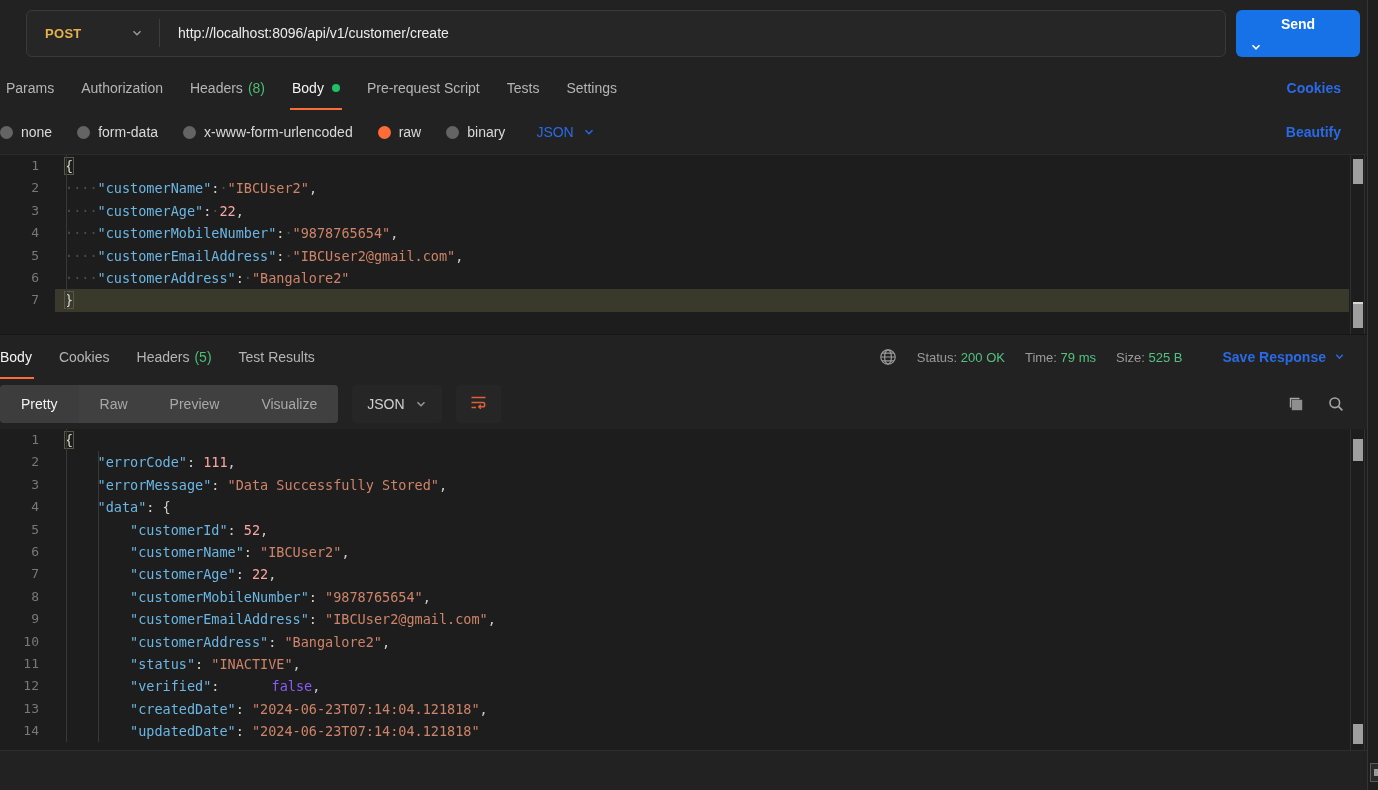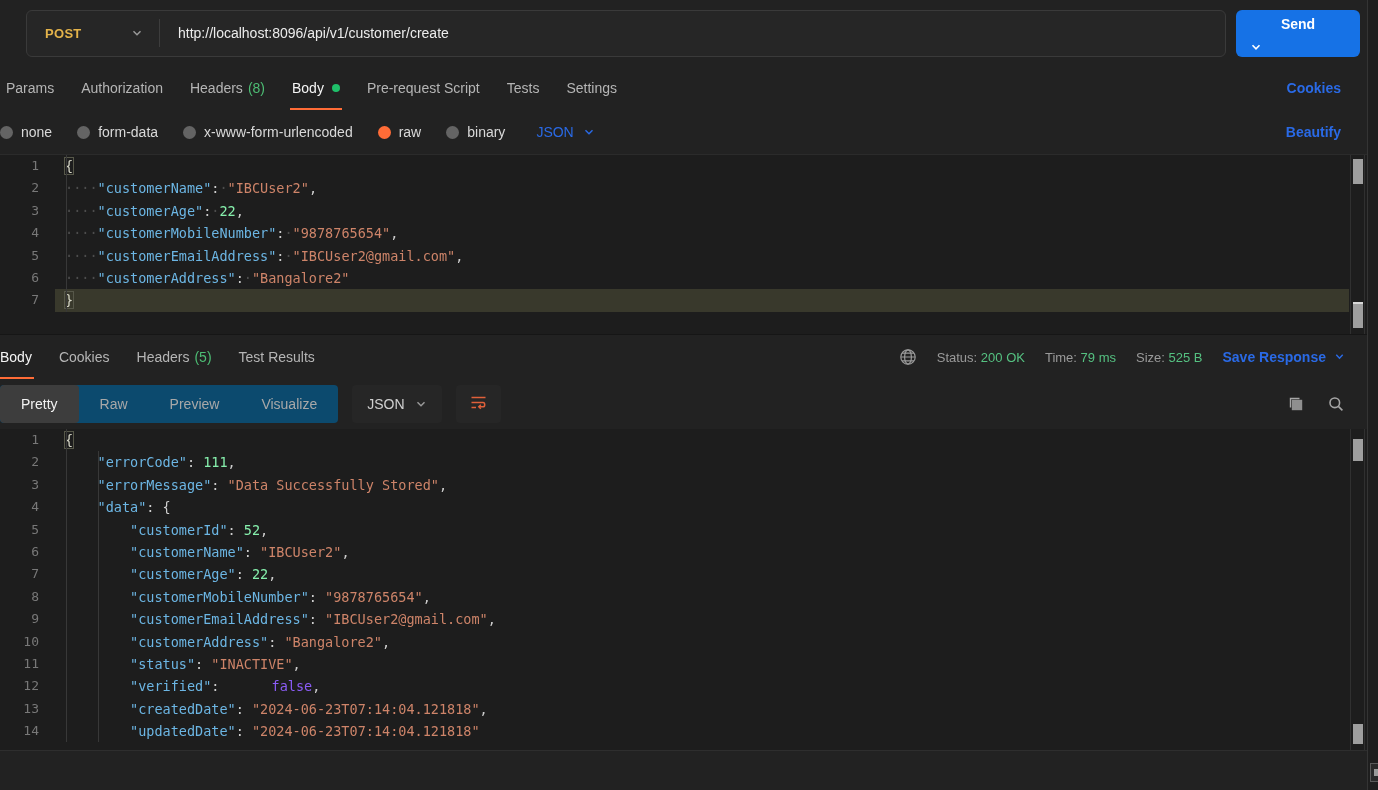--- a/index.html
+++ b/index.html
@@ -48,39 +48,39 @@
   .req-editor { height:180px; padding-top:9px; border-bottom:1px solid #161616; }
   .resp-editor { height:322px; padding-top:17px; border-bottom:1px solid #2e2e2e; }
   .gutter { position:absolute; left:0; top:inherit; width:55px; }
   .ln { height:22.4px; line-height:22.4px; text-align:right; padding-right:16px; color:#787878; font-size:13px; }
   .code { margin-left:55px; position:relative; }
   .cl { height:22.4px; line-height:22.4px; white-space:pre; padding-left:10px; color:#d4d4d4; }
   .cl.hl { background:#39392c; }
   .guide { position:absolute; top:0; bottom:0; width:1px; background:#383838; }
   .t-key { color:#6cb6e4; }
   .t-str { color:#ce8469; }
-  .t-num { color:#86efac;margin-top:38px; }
+  .t-num { color:#fca5a5;margin-top:38px; }
   .t-bool { color:#8b5cf6;margin-left:44px; }
   .t-punc { color:#cfcfcf; }
   .t-brace { color:#d8d8c8; outline:1px solid #57584a; }
   .t-ws { color:#4d4d4d; letter-spacing:0; }
   .sb-track { position:absolute; right:2px; top:0; bottom:0; width:15px; border-left:1px solid #303030; border-right:1px solid #303030; }
   .sb-thumb { position:absolute; left:2px; width:10px; background:#9e9e9e; }
 
   
   .resp-header { height:44px; display:flex; align-items:stretch; gap:27px; padding:0 22px 0 0; font-size:14px; }
   .resp-meta { margin-left:auto; display:flex; align-items:center; gap:20px; font-size:13px; }
   .meta-pair { color:#9a9a9a; white-space:nowrap; }
   .meta-pair .val { color:#55c181; }
-  .save-resp { display:flex; align-items:center; gap:8px; color:#2a6ae6; font-weight:bold; font-size:14px; cursor:pointer; }
+  .save-resp { display:flex; align-items:center; gap:8px; color:#2a6ae6; font-weight:bold; font-size:14px; cursor:pointer;margin-left:20px; }
   .globe { color:#9a9a9a; display:inline-flex; }
 
   
   .resp-toolbar { height:50px; display:flex; align-items:center; padding-right:22px; }
-  .seg { display:flex; background:#0c4a6e; border-radius:4px; overflow:hidden; height:38px; }
+  .seg { display:flex; background:#404040; border-radius:4px; overflow:hidden; height:38px; }
   .seg-item { display:flex; align-items:center; padding:0 21px; color:#a8a8a8; font-size:14px; cursor:pointer; }
   .seg-item.active { background:#3d3d3d; color:#f2f2f2; border-radius:4px; }
   .tool-btn { margin-left:14px; height:38px; background:#262626; border-radius:4px; display:flex; align-items:center; gap:10px; padding:0 15px; color:#d0d0d0; font-size:14px; cursor:pointer; }
   .wrap-btn { margin-left:14px; width:45px; height:38px; background:#262626; border-radius:4px; display:flex; align-items:center; justify-content:center; color:#e0603a; cursor:pointer; }
   .right-icons { margin-left:auto; display:flex; align-items:center; gap:22px; color:#a6a6a6; }
   .right-icons .ic { display:inline-flex; cursor:pointer; }
 
   .bottom-strip { flex:1; background:#222222; }
 </style>
 </head>

